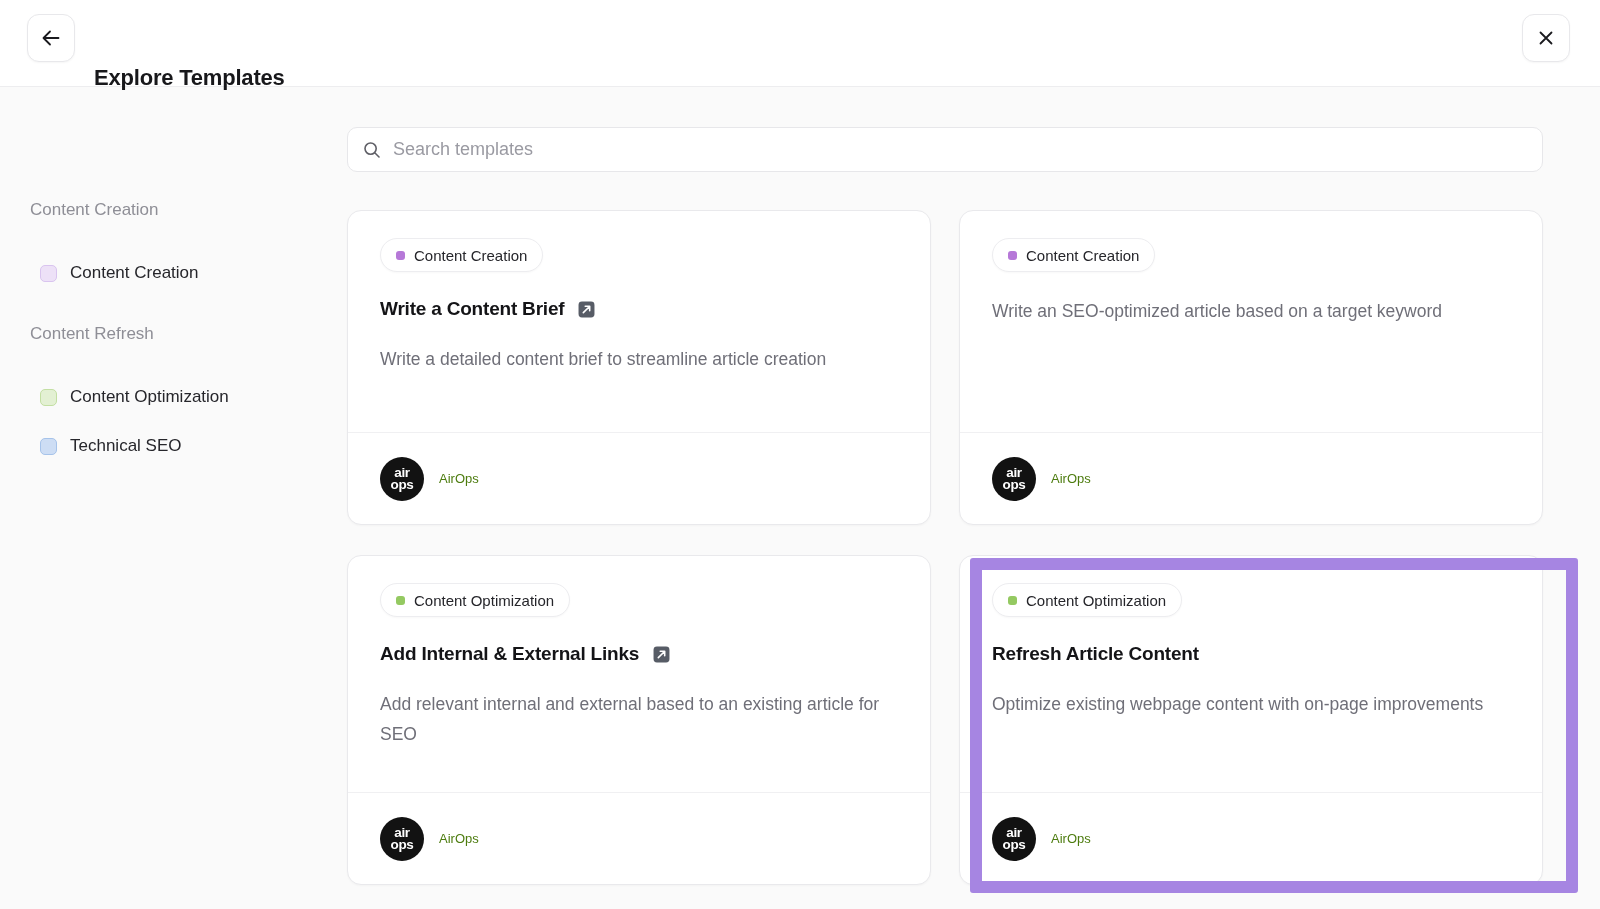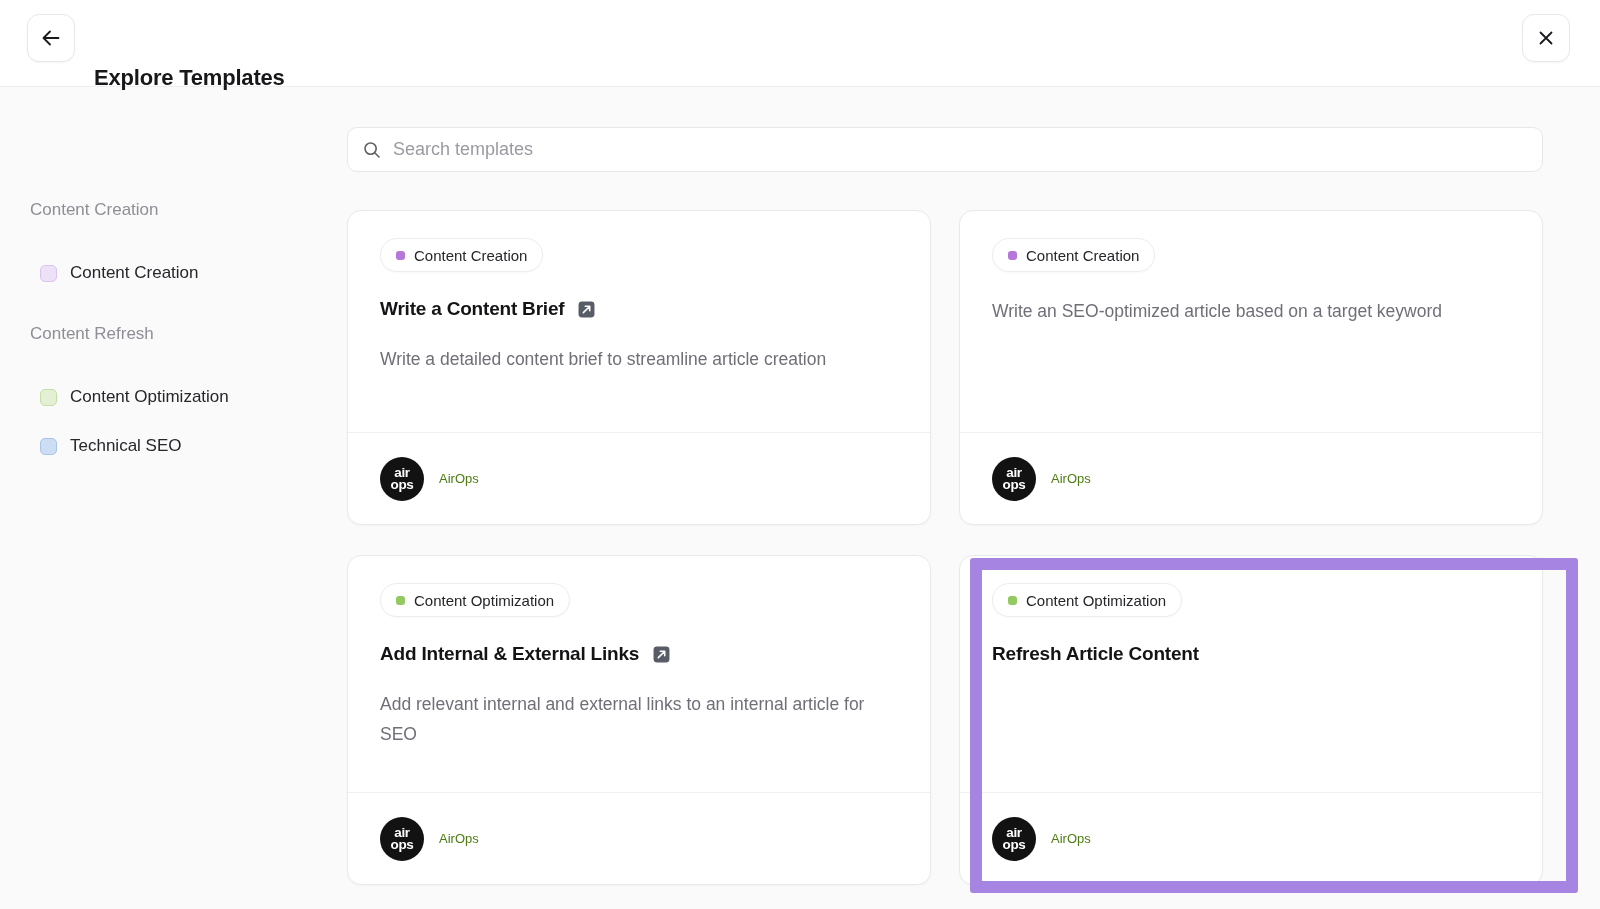--- a/index.html
+++ b/index.html
@@ -212,38 +212,39 @@
       </div>
       <div class="card-title-row">
         <span class="card-title">Add Internal &amp; External Links</span>
         <span class="ext-icon">
           <svg width="17" height="17" viewBox="0 0 16 16">
             <rect x="0.5" y="0.5" width="15" height="15" rx="3.2" fill="#575C66"></rect>
             <path d="M5 11 L10.6 5.4 M6.8 5 H11 V9.2" stroke="#FFFFFF" stroke-width="1.5" fill="none" stroke-linecap="round" stroke-linejoin="round"></path>
           </svg>
         </span>
       </div>
-      <div class="card-desc">Add relevant internal and external links to an internal article for SEO</div>
+      <div class="card-desc">Add relevant internal and external based to an existing article for SEO</div>
       <div class="card-footer">
         <span class="airops-logo">
             <span>air</span>
             <span>ops</span>
           </span>
         <span class="publisher">AirOps</span>
       </div>
     </div>
 
     <div class="card tall">
       <div class="badge">
         <span class="dot" style="background:#94C961"></span>
         <span class="badge-label">Content Optimization</span>
       </div>
       <div class="card-title-row">
         <span class="card-title">Refresh Article Content</span>
       </div>
+      <div class="card-desc">Optimize existing webpage content with on-page improvements</div>
       <div class="card-footer">
         <span class="airops-logo">
             <span>air</span>
             <span>ops</span>
           </span>
         <span class="publisher">AirOps</span>
       </div>
     </div>
 
   </div>

